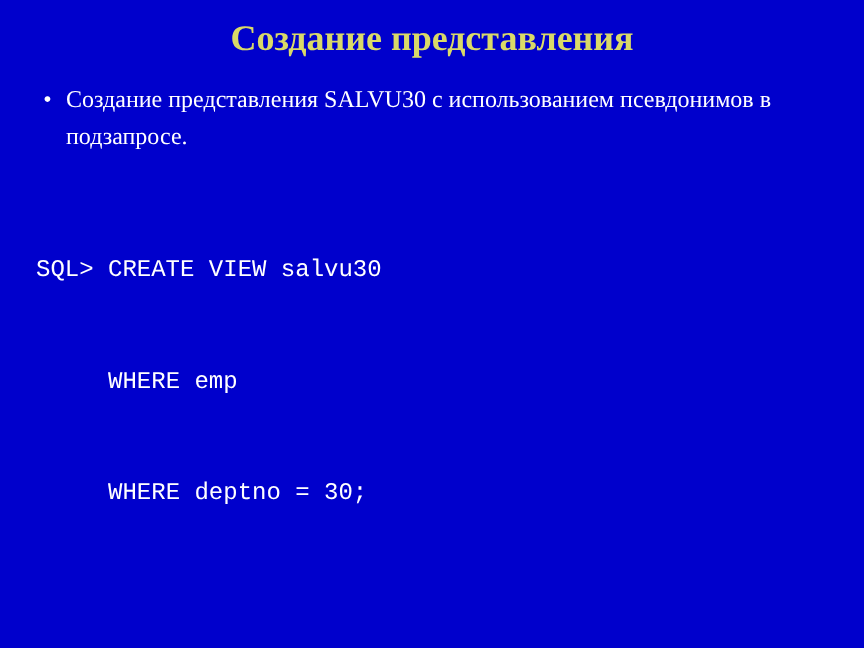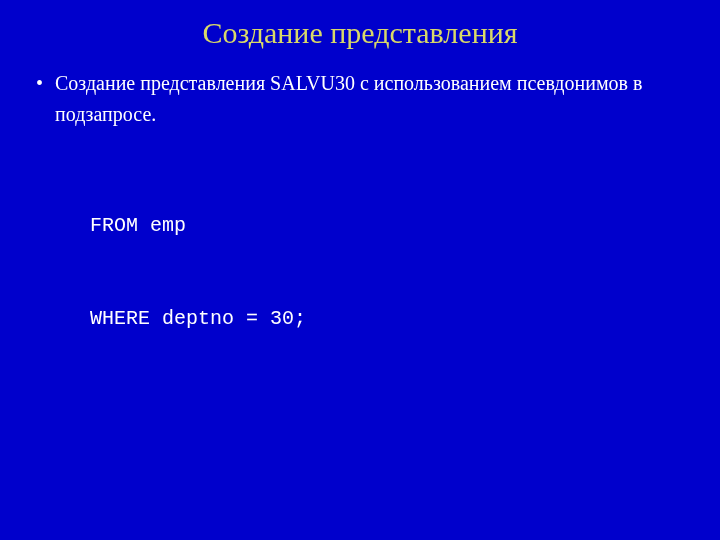--- a/index.html
+++ b/index.html
@@ -10,21 +10,21 @@
       font-family: "Times New Roman", serif;
       color: #ffffff;
       padding: 16px 30px 20px 30px;
       overflow: hidden;
     }
     .title {
       text-align: center;
       font-size: 30px;
       color: #d9d968;
       margin-bottom: 18px;
-      font-weight: normal;
+      font-weight: bold;
     }
     .bullet-item {
       display: flex;
       align-items: flex-start;
       margin-bottom: 10px;
       font-size: 20px;
       line-height: 1.55;
     }
     .bullet-dot {
       margin-right: 12px;
@@ -45,16 +45,17 @@
 <body>
 
 <h1 class="title">Создание представления</h1>
 
 <div class="bullet-item">
   <span class="bullet-dot">•</span>
   <span class="bullet-text">Создание представления SALVU30 с использованием псевдонимов в подзапросе.</span>
 </div>
 
 <div class="code-block">
-  <span class="code-line">     FROM emp</span>
+  <span class="code-line">SQL&gt; CREATE VIEW salvu30</span>
+  <span class="code-line">     WHERE emp</span>
   <span class="code-line">     WHERE deptno = 30;</span>
   
 </div>
 
 </body></html>

